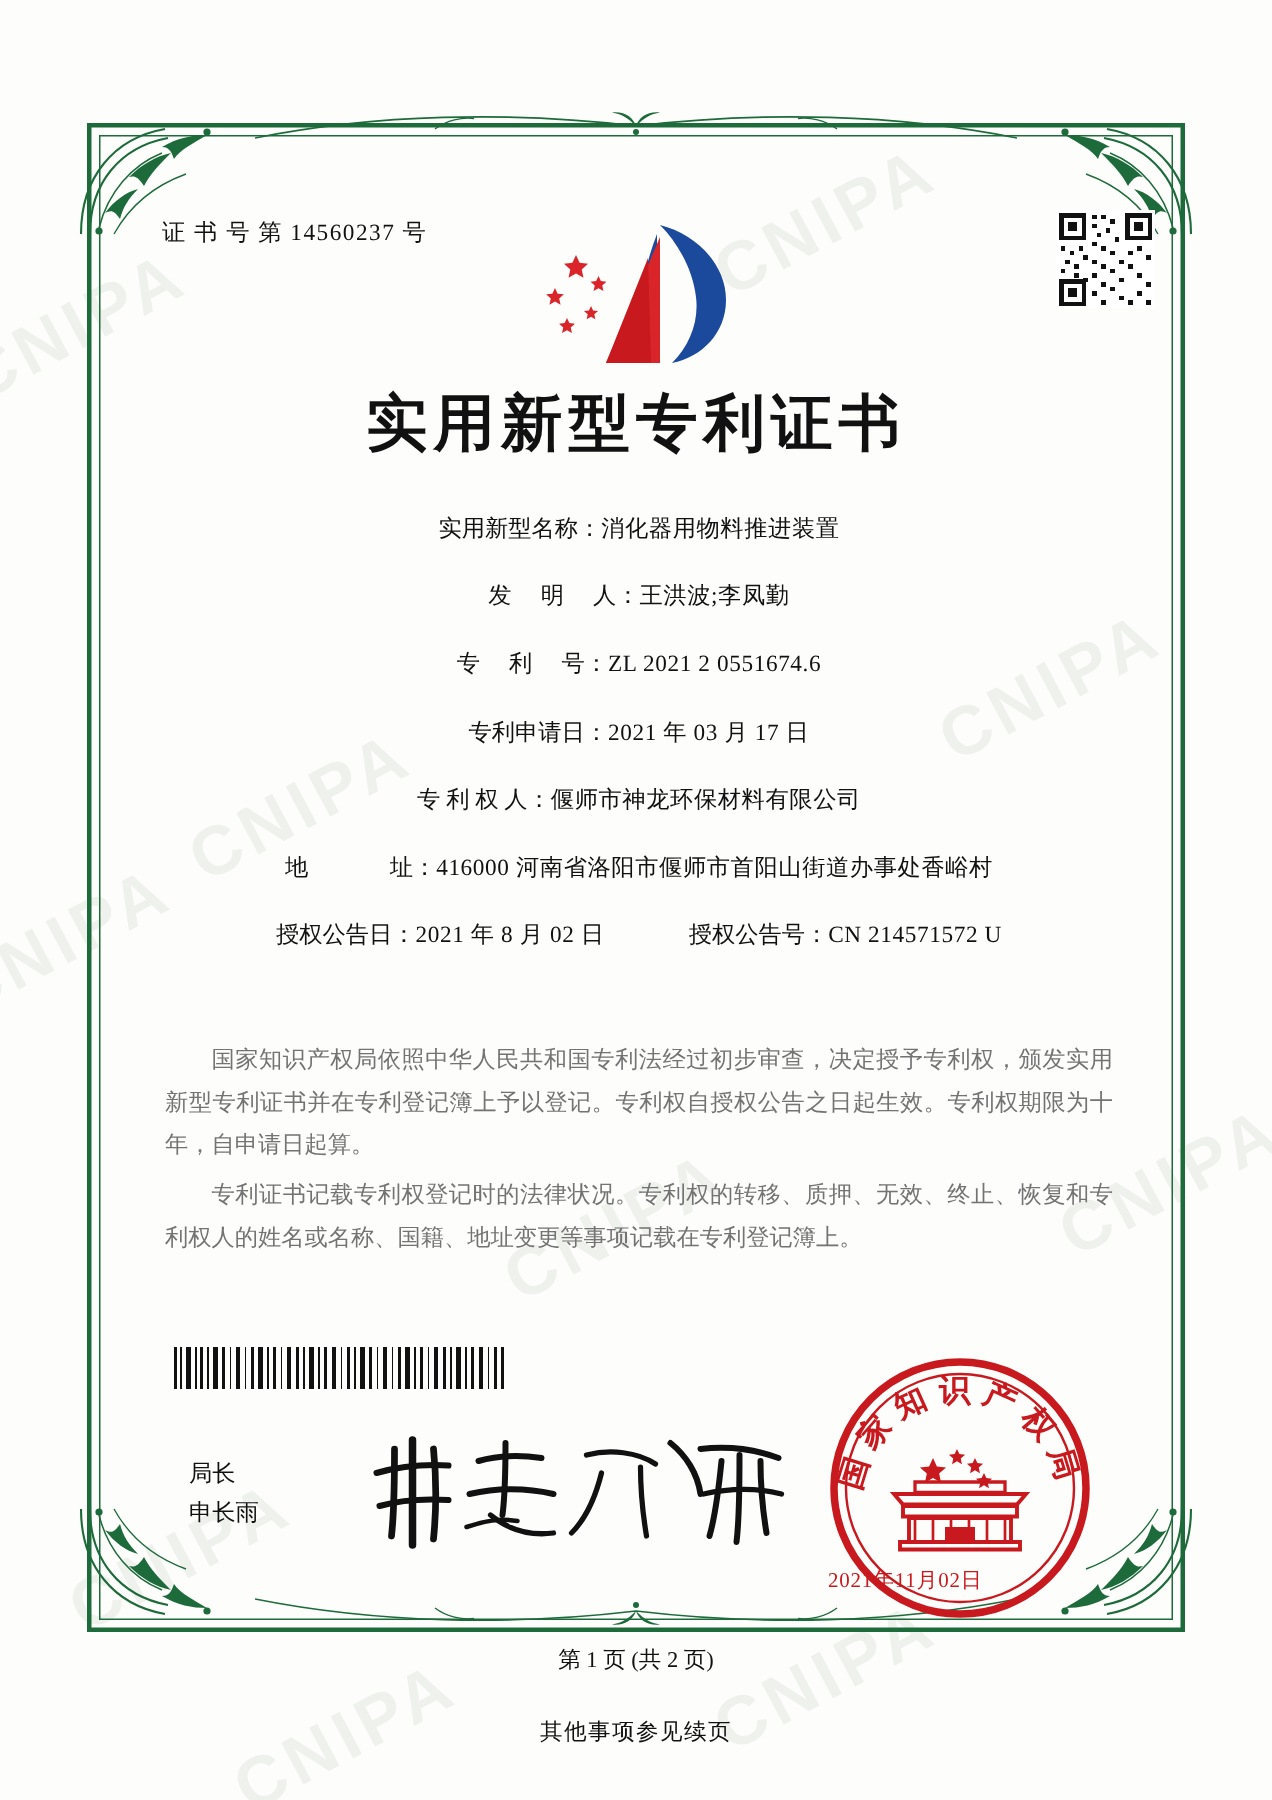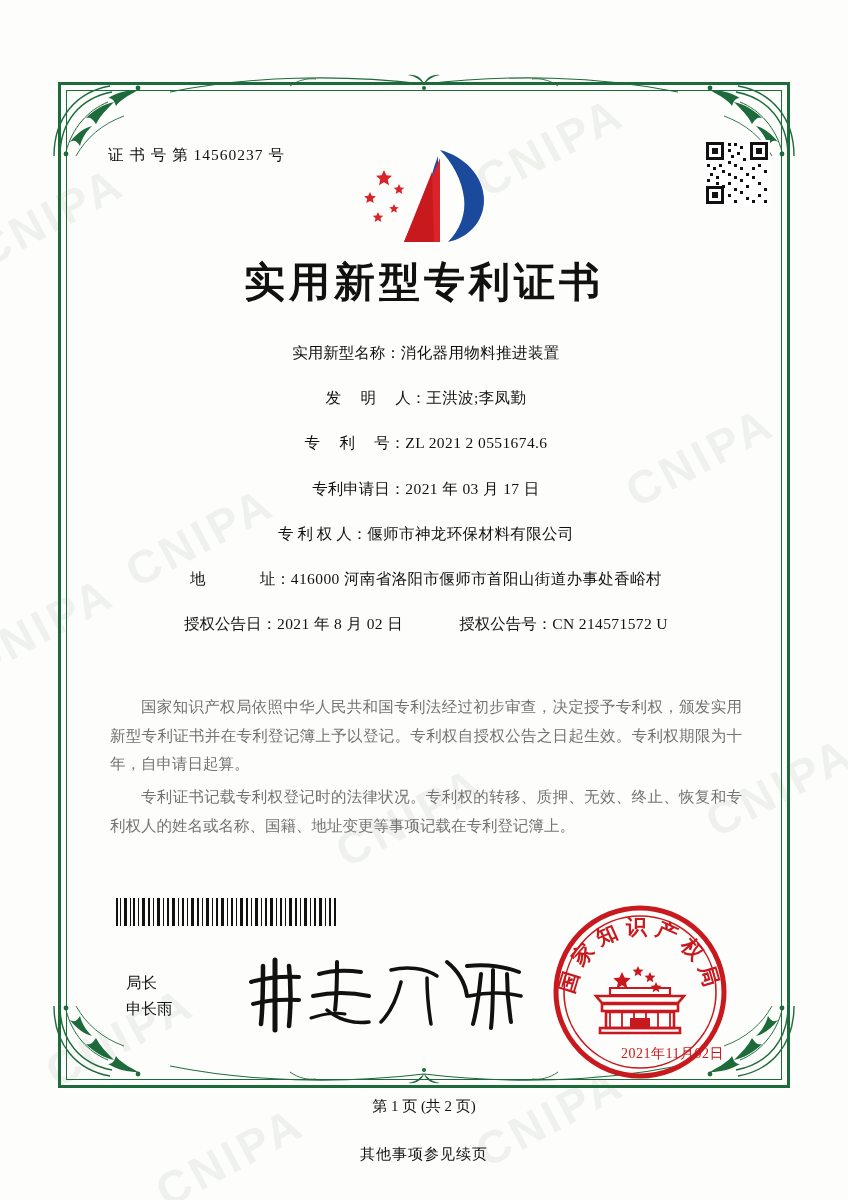--- a/index.html
+++ b/index.html
@@ -202,21 +202,21 @@
     width: 180px;
     height: 180px;
   }
   .seal svg { display: block; }
 
   .seal-date {
     position: absolute;
     right: 58px;
     top: 955px;
     width: 172px;
-    text-align: right;
+    text-align: left;
     font-size: 14px;
     color: #c8191e;
     letter-spacing: 0.5px;
   }
 
   .page-number {
     position: absolute;
     left: 0; right: 0;
     top: 1097px;
     text-align: center;

